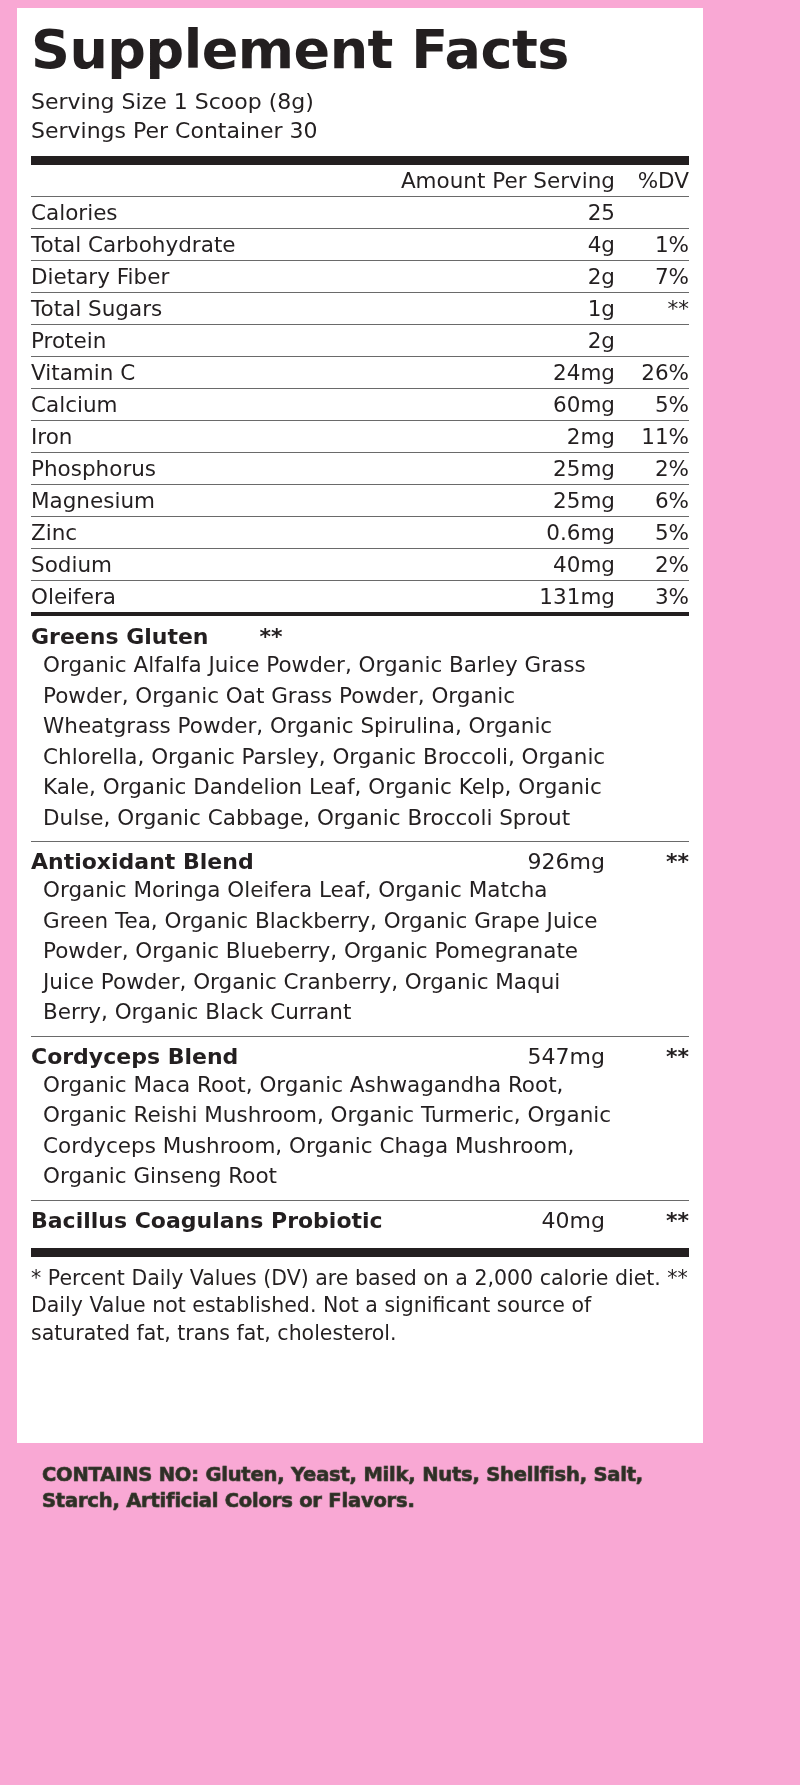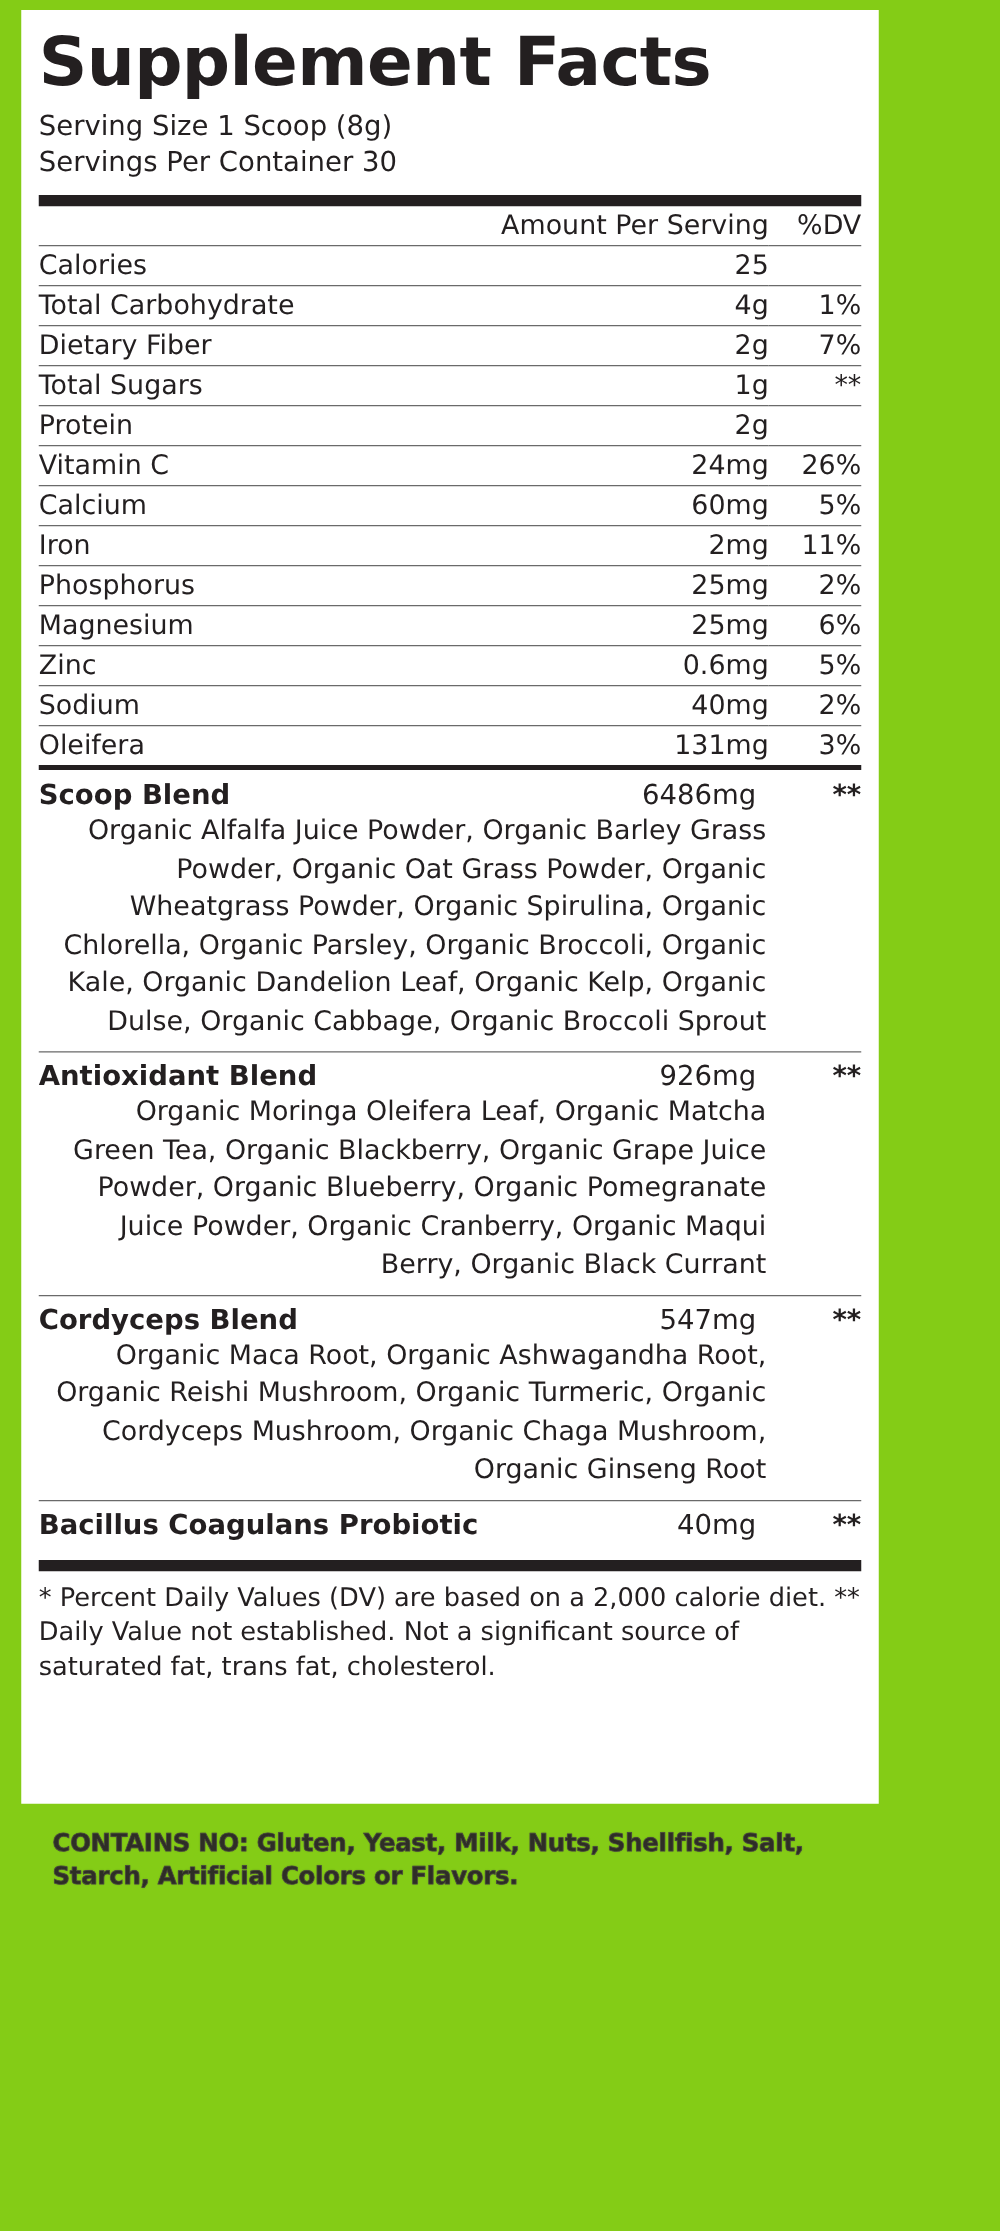--- a/index.html
+++ b/index.html
@@ -11,21 +11,21 @@
     width: 800px;
     height: 1785px;
     font-family: "DejaVu Sans", "Liberation Sans", sans-serif;
     color: #231f20;
   }
 
   .panel {
     position: relative;
     width: 800px;
     height: 1785px;
-    background: #84cc16;
+    background: #f9a8d4;
     box-sizing: border-box;
     overflow: hidden;
   }
 
   .label {
     position: absolute;
     left: 17px;
     top: 8px;
     width: 686px;
     height: 1435px;
@@ -112,21 +112,20 @@
     text-align: right;
     font-weight: 700;
   }
   .blend-body {
     font-size: 21.5px;
     line-height: 1.42;
     padding-left: 12px;
     padding-right: 76px;
     padding-top: 1px;
     padding-bottom: 8px;
-    text-align: right;
   }
   .blend-single {
     padding-bottom: 5px;
   }
 
   .footnote {
     font-size: 20.5px;
     line-height: 1.35;
     padding-top: 8px;
   }
@@ -236,22 +235,21 @@
         <td class="amt">131mg</td>
         <td class="dv">3%</td>
       </tr>
     </tbody>
       </table>
 
     <div class="rule-med"></div>
 
     <div class="blend" style="border-top:none; padding-top:8px;">
       <div class="blend-head">
-        <span class="blend-name">Scoop Blend</span>
-        <span class="blend-amt">6486mg</span>
+        <span class="blend-name">Greens Gluten</span>
         <span class="blend-dv">**</span>
       </div>
       <div class="blend-body">Organic Alfalfa Juice Powder, Organic Barley Grass Powder, Organic Oat Grass Powder, Organic Wheatgrass Powder, Organic Spirulina, Organic Chlorella, Organic Parsley, Organic Broccoli, Organic Kale, Organic Dandelion Leaf, Organic Kelp, Organic Dulse, Organic Cabbage, Organic Broccoli Sprout</div>
     </div>
 
     <div class="blend">
       <div class="blend-head">
         <span class="blend-name">Antioxidant Blend</span>
         <span class="blend-amt">926mg</span>
         <span class="blend-dv">**</span>

